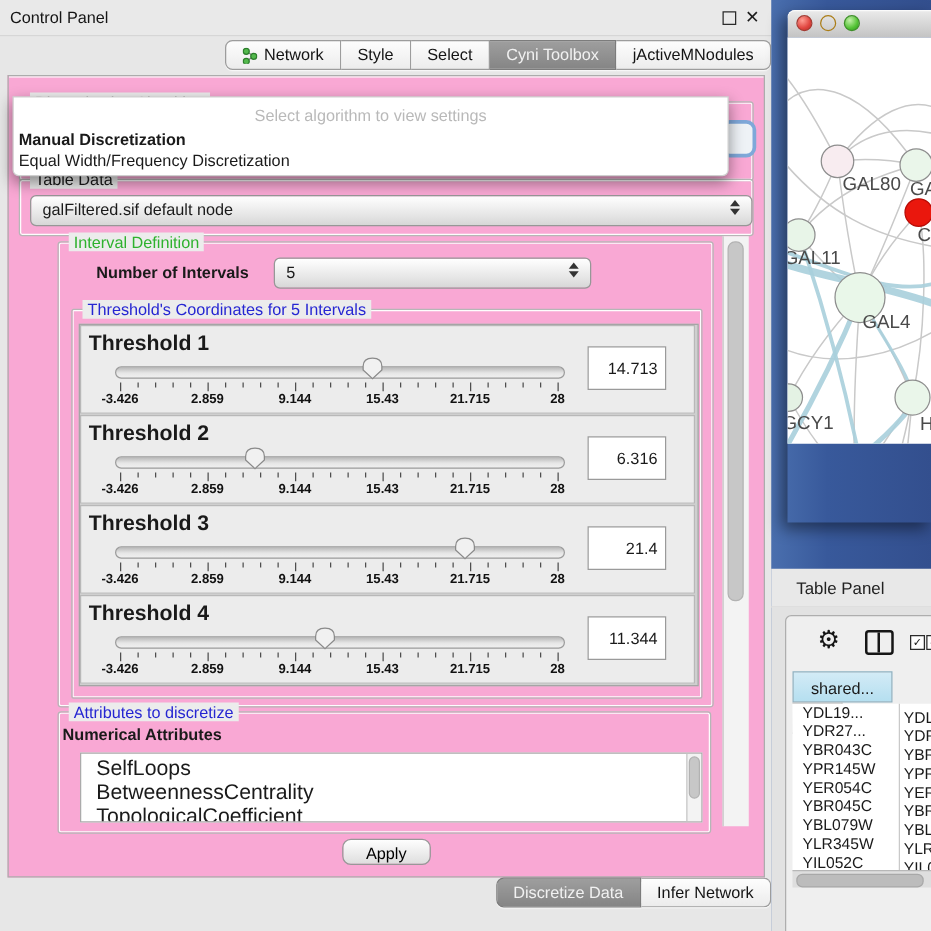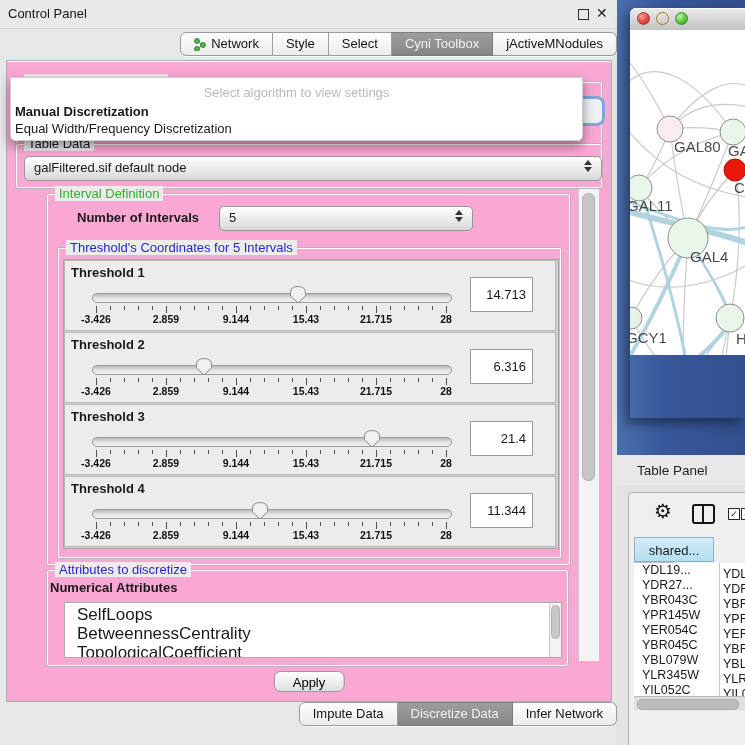--- a/index.html
+++ b/index.html
@@ -44,21 +44,21 @@
               border:1px solid #cfcfcf;border-radius:0 0 5px 5px;box-shadow:0 5px 12px rgba(0,0,0,.42);z-index:50;}
   #algo-popup .hint{position:absolute;left:0;top:7px;width:100%;text-align:center;color:#b9b9b9;font-size:13px;}
   #algo-popup .opt{position:absolute;left:4px;font-size:13px;white-space:nowrap;}
   #combo-focus-frag{position:absolute;left:576px;top:96px;width:23px;height:24px;background:#eef2f6;
               border:3px solid #7fa8d9;border-radius:8px;z-index:40;}
 
   
   #thr-stack{position:absolute;left:5px;top:11px;width:494px;border:1px solid #a5a5a5;background:#cfcfcf;}
   .thr-box{position:relative;width:492px;height:71px;background:#ececec;border:1px solid #fff;
            border-width:0;box-shadow:inset 0 0 0 1px #f8f8f8;margin-bottom:1px;outline:1px solid #b8b8b8;outline-offset:-1px;}
-  .thr-label{position:absolute;left:7px;top:5px;font-size:13px;font-weight:700;}
+  .thr-label{position:absolute;left:7px;top:5px;font-size:17px;font-weight:700;}
   .thr-track{position:absolute;left:28px;top:33px;width:358px;height:8px;border:1px solid #9b9b9b;border-radius:5px;
              background:linear-gradient(#b9b9b9,#e6e6e6 55%,#f0f0f0);}
   .thr-thumb{position:absolute;top:25px;width:18px;height:19px;}
   .thr-ticks{position:absolute;left:32px;top:46px;width:350px;height:8px;}
   .tick{position:absolute;top:0;width:1px;height:4px;background:#4e4e4e;}
   .tick.tall{height:7px;}
   .thr-ticklabels{position:absolute;left:32px;top:53px;width:350px;height:12px;font-size:10.5px;font-weight:700;color:#111;}
   .thr-ticklabels span{position:absolute;transform:translateX(-50%);white-space:nowrap;}
   .thr-value{position:absolute;left:406px;top:17px;width:55px;height:33px;background:#fff;border:1px solid #9a9a9a;
              font-size:13px;line-height:33px;text-align:right;padding-right:6px;box-sizing:content-box;}
@@ -388,23 +388,20 @@
       <div class="hint">Select algorithm to view settings</div>
       <div id="algo-opts">
           <div class="opt b" style="top: 26px;">Manual Discretization</div>
           <div class="opt" style="top: 43px;">Equal Width/Frequency Discretization</div>
         </div>
     </div>
     <div id="combo-focus-frag"></div>
 
     <div class="tabrow" style="top:702px;">
       <div class="segctl" id="bottom-tabs">
-          <div class="seg">
-            <span>Impute Data</span>
-          </div>
           <div class="seg sel">
             <span>Discretize Data</span>
           </div>
           <div class="seg">
             <span>Infer Network</span>
           </div>
         </div>
     </div>
   </div>
 

